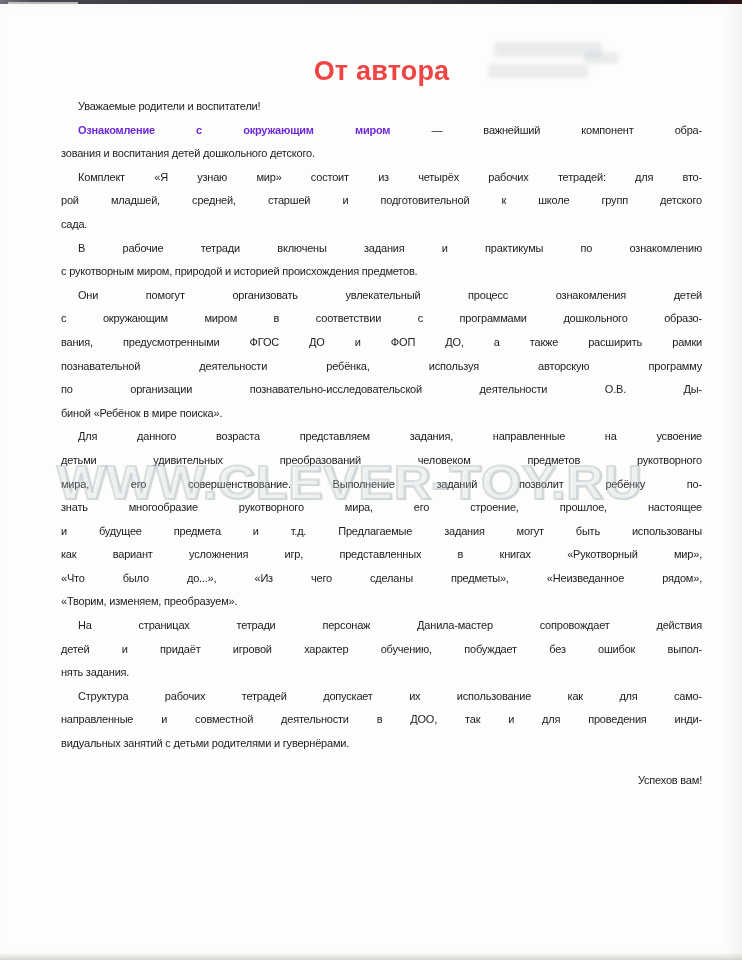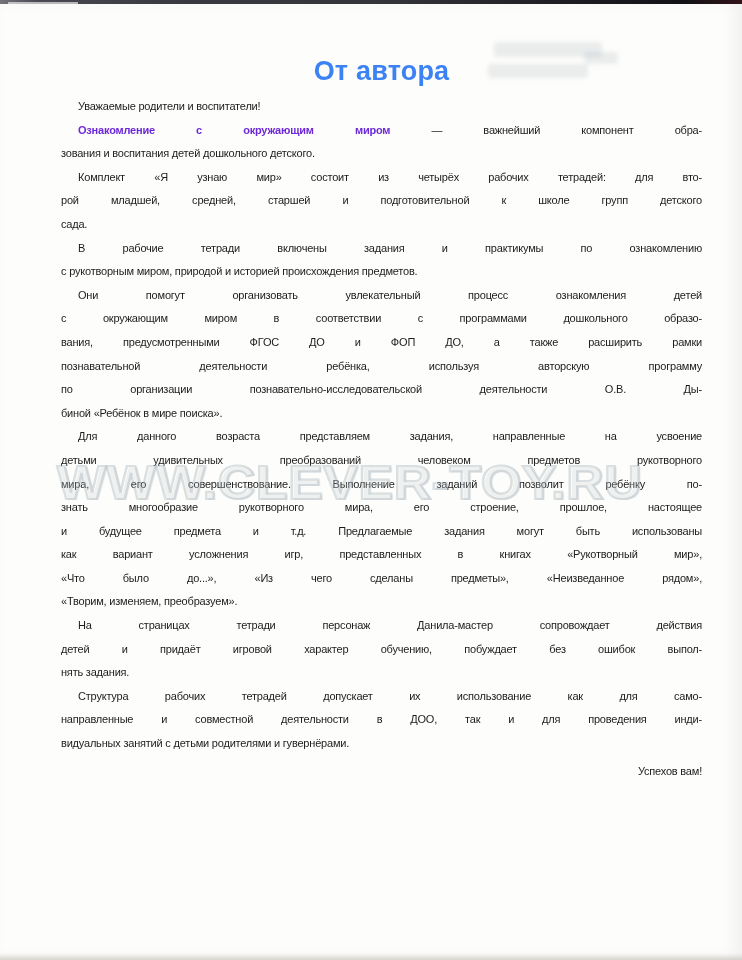--- a/index.html
+++ b/index.html
@@ -23,39 +23,39 @@
       #73737b 0%, #4a4a52 5%, #3a3a42 22%, #34343b 52%,
       #1d1d23 76%, #121217 92%, #321318 100%);
   }
   .top-edge::after {
     content: ""; position: absolute; left: 8px; top: 2px;
     width: 70px; height: 2px; background: #e9e9e7; opacity: .7;
   }
   .page-title {
     position: absolute; top: 38px; left: 61px; width: 641px;
     text-align: center;
-    font-size: 27px; font-weight: bold; color: #3b82f6;
+    font-size: 27px; font-weight: bold; color: #ef4444;
     letter-spacing: 0.2px;
   }
   
   .bleed { position: absolute; pointer-events: none; filter: blur(2.2px); }
   .bleed .blob {
     position: absolute; border-radius: 3px;
     background: #8b94a3; opacity: 0.16;
   }
   .content {
     position: absolute; top: 95px; left: 61px; width: 641px;
     color: #1c1c1c;
     font-size: 11px; line-height: 23.6px; letter-spacing: -0.2px;
   }
   .para { margin: 0; }
   .pline { text-align: justify; text-align-last: justify; }
   .pline.first { text-indent: 17px; }
   .pline.last { text-align: left; text-align-last: left; }
-  .para.right { margin-top: 4px; }
+  .para.right { margin-top: 13px; }
   .para.right .pline, .para.right .pline.last {
     text-align: right; text-align-last: right;
   }
   .pline b { font-weight: bold; color: #6d28d9; }
   
   .watermark {
     position: absolute; top: 452px; left: 57px; width: 664px;
     font-size: 52px; font-weight: bold; letter-spacing: 0.5px;
     white-space: nowrap;
     color: rgba(252,252,250,0.10);

